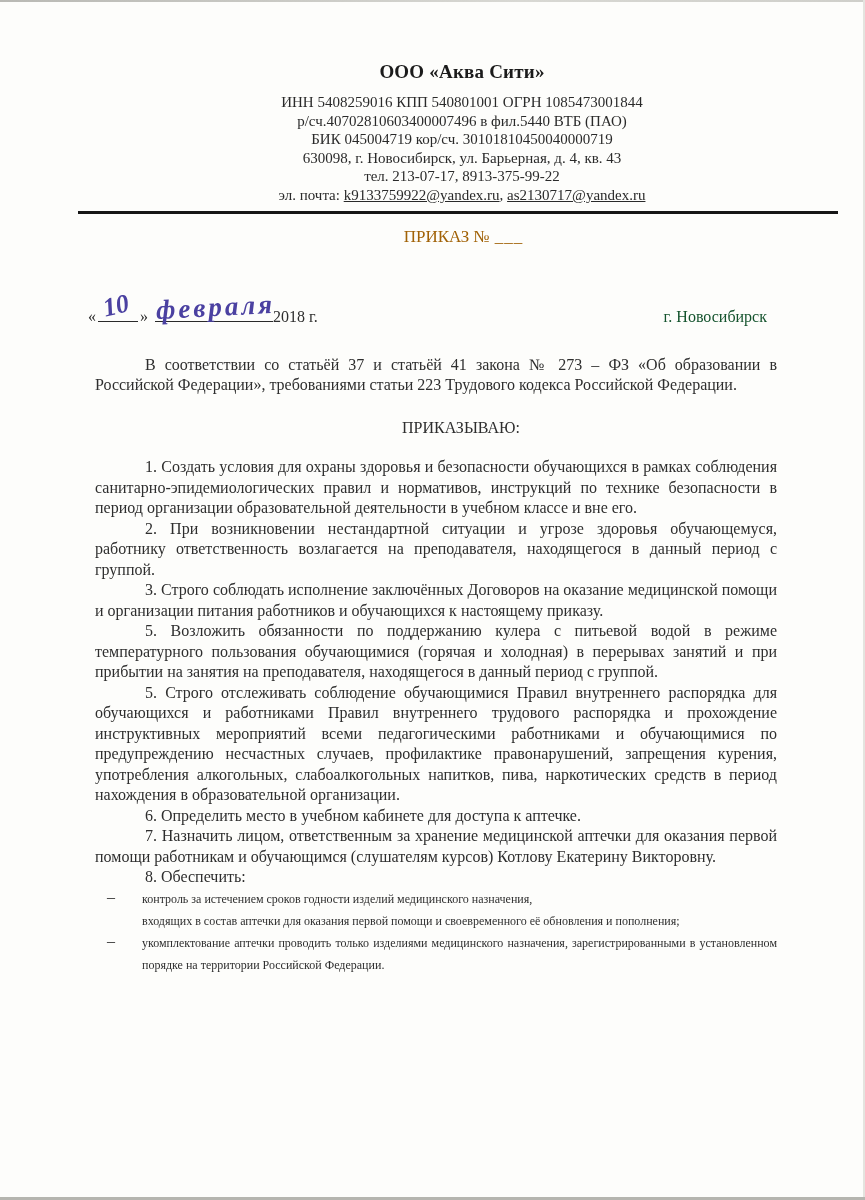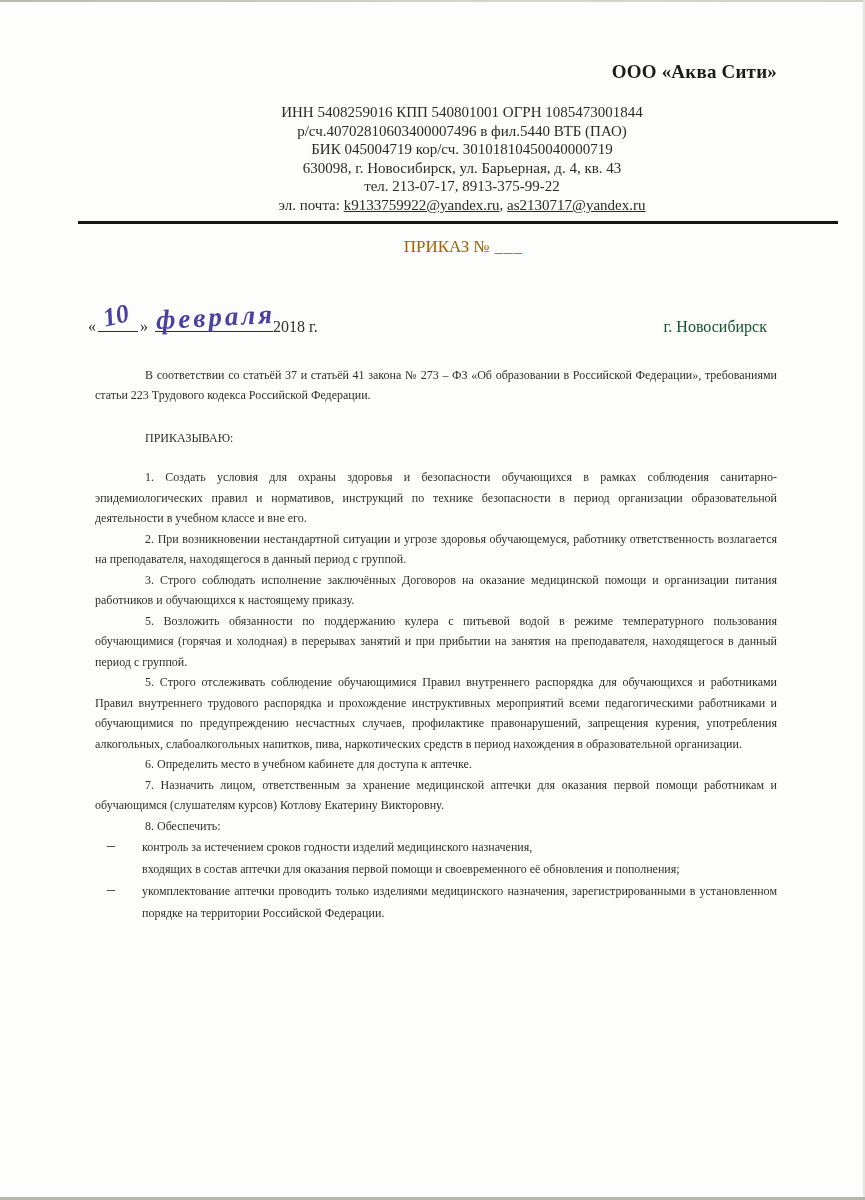--- a/index.html
+++ b/index.html
@@ -36,24 +36,23 @@
     padding-left: 52px;
     text-align: center;
     font-size: 15px;
     line-height: 18.6px;
     color: #2a2a2a;
   }
   .company {
     font-size: 19px;
     font-weight: bold;
     line-height: 23px;
-    margin-bottom: 20px;
+    margin-bottom: 10px;
     color: #1b1b1b;
     letter-spacing: 0.2px;
-    text-align: right;
   }
   .email { text-decoration: underline; }
   .rule {
     position: relative;
     left: -17px;
     width: 760px;
     height: 3px;
     background: #161616;
     margin-top: 6px;
   }
@@ -108,28 +107,28 @@
     padding-left: 30px;
     text-align: center;
     font-size: 16.5px;
     line-height: 21px;
     font-weight: bold;
     color: #1c1c1c;
   }
   
   .para {
     margin: 0;
-    font-size: 12px;
+    font-size: 16px;
     line-height: 20.5px;
     text-align: justify;
     color: #2e2e2e;
   }
   .indent { text-indent: 50px; }
   .preamble { margin-top: 29px; }
-  .directive { margin-top: 22px; text-align: left; }
+  .directive { margin-top: 22px; text-align: center; }
   .items { margin-top: 19px; }
   .bullets { }
   .bullet {
     display: flex;
     margin-left: 12px;
   }
   .marker { flex: none; width: 23px; }
   .btext {
     flex: 1;
     font-size: 12px;

